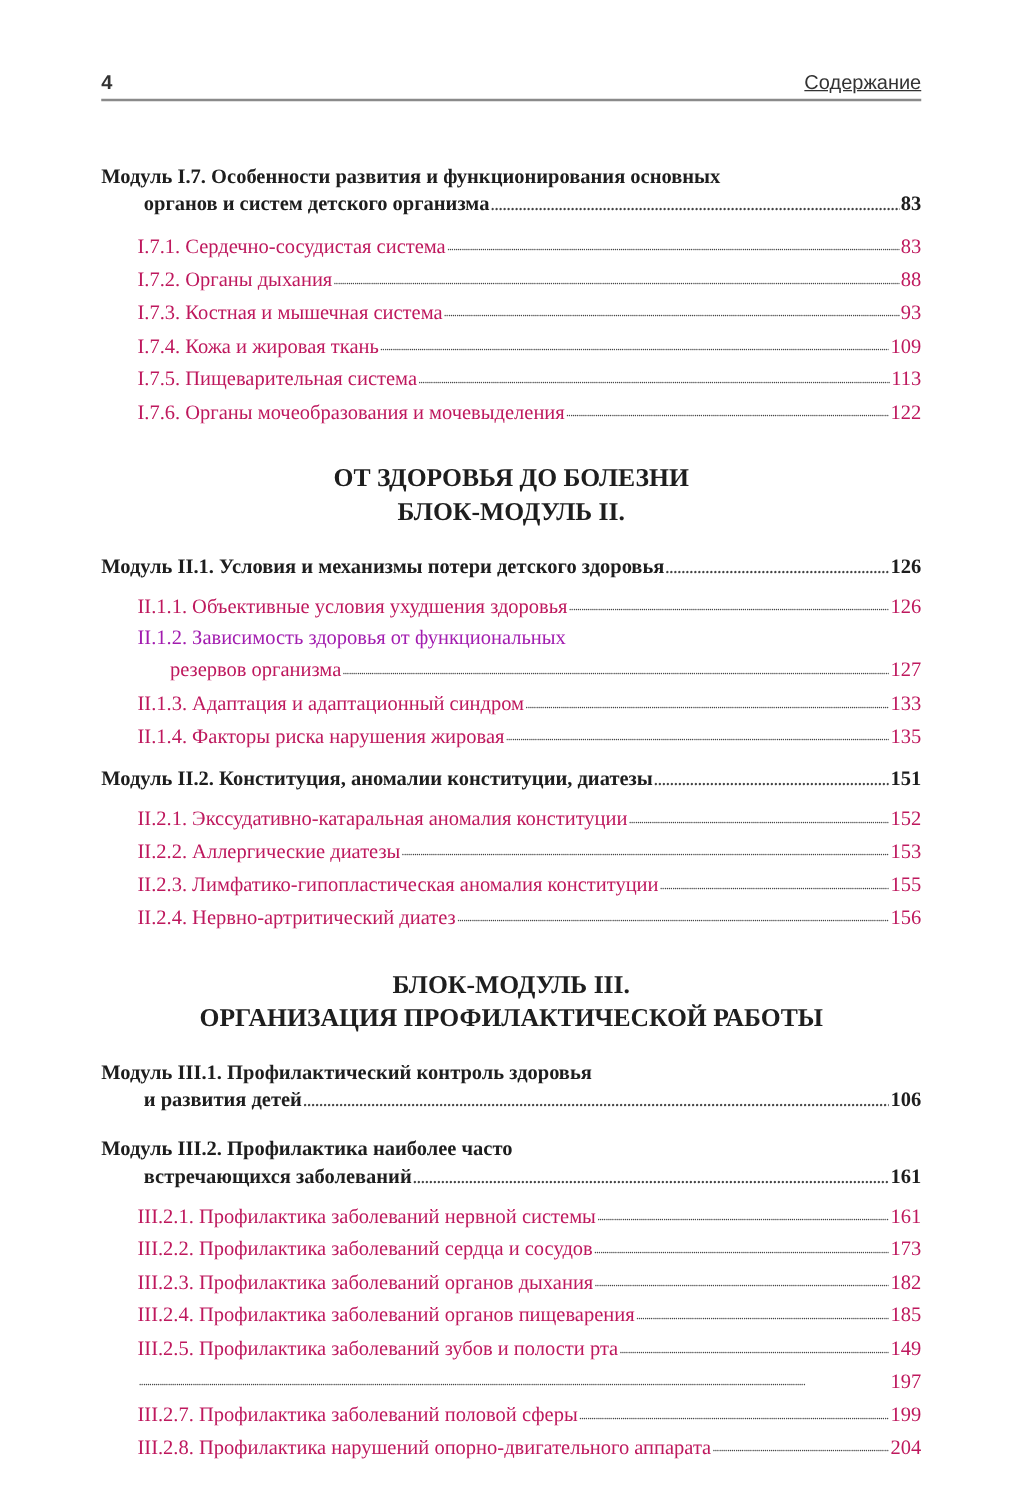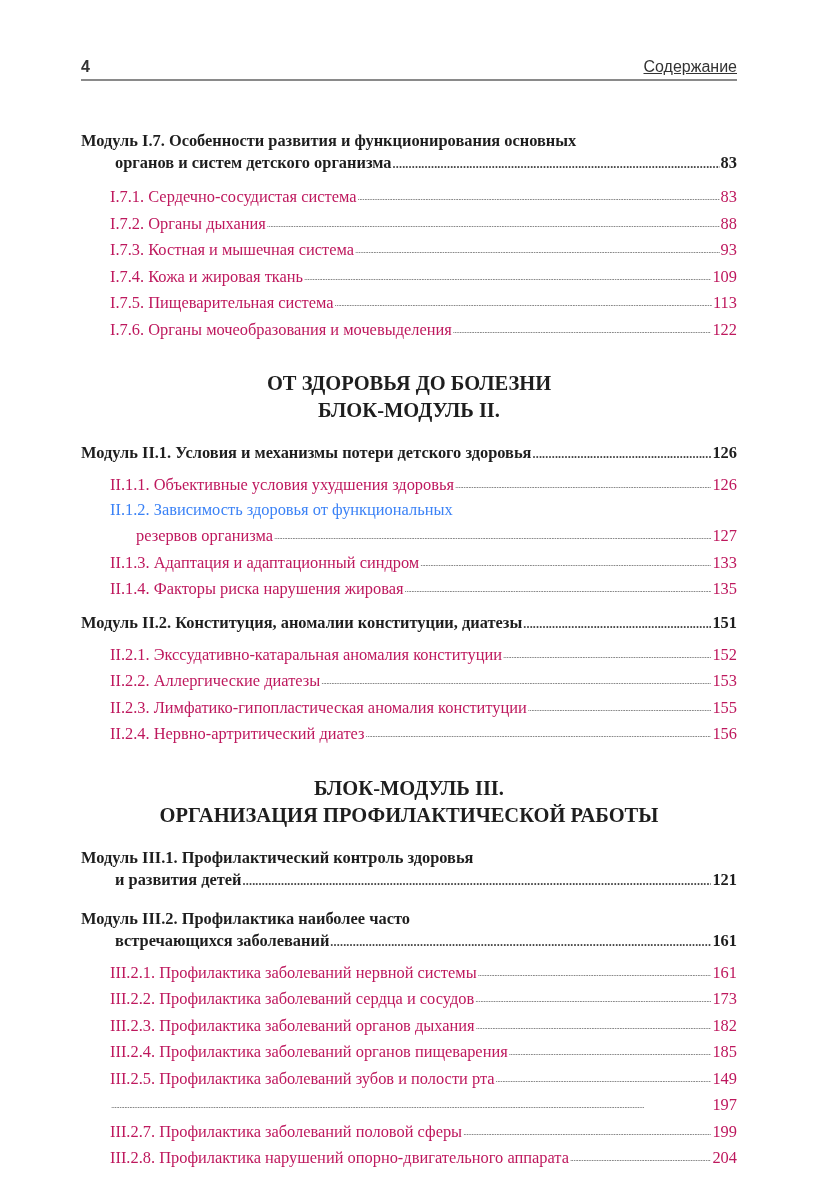--- a/index.html
+++ b/index.html
@@ -17,21 +17,21 @@
   .entry .page { white-space: nowrap; }
 
   .module { font-weight: bold; }
   .module .first-line { font-size: 16.4px; line-height: 22px; }
   .module .entry { padding-left: 34px; line-height: 22px; }
   .module .entry .dots::after { letter-spacing: 0.2px; font-size: 12px; content: "................................................................................................................................................................................................................."; }
 
   .sub .entry { padding-left: 29px; color: #be185d; align-items: flex-end; }
   .sub .entry .dots::after { font-size: 9px; letter-spacing: -0.6px; content: "..................................................................................................................................................................................................................................................................................................................................."; }
   .sub .entry.wrap-cont { padding-left: 55px; }
-  .sub .wrap-first { padding-left: 29px; font-size: 16.4px; line-height: 24.5px; color: #3b82f6; }
+  .sub .wrap-first { padding-left: 29px; font-size: 16.4px; line-height: 24.5px; color: #a21caf; }
 
   .block-heading { text-align: center; font-weight: bold; font-size: 20.5px; line-height: 27px; margin: 0; }
 </style>
 </head>
 <body>
 
 <div class="page-header">
   <span class="page-num">4</span>
   <span class="running-title">Содержание</span>
 </div>
@@ -151,21 +151,21 @@
   <div style="margin-top:28px;">
     <div class="block-heading">БЛОК-МОДУЛЬ III.</div>
     <div class="block-heading">ОРГАНИЗАЦИЯ ПРОФИЛАКТИЧЕСКОЙ РАБОТЫ</div>
   </div>
 
   <div class="module" style="margin-top:18px;">
     <div class="first-line">Модуль III.1. Профилактический контроль здоровья</div>
     <div class="entry">
       <span class="label">и развития детей</span>
       <span class="dots"></span>
-      <span class="page">121</span>
+      <span class="page">106</span>
     </div>
   </div>
 
   <div class="module" style="margin-top:16px;">
     <div class="first-line">Модуль III.2. Профилактика наиболее часто</div>
     <div class="entry">
       <span class="label">встречающихся заболеваний</span>
       <span class="dots"></span>
       <span class="page">161</span>
     </div>

